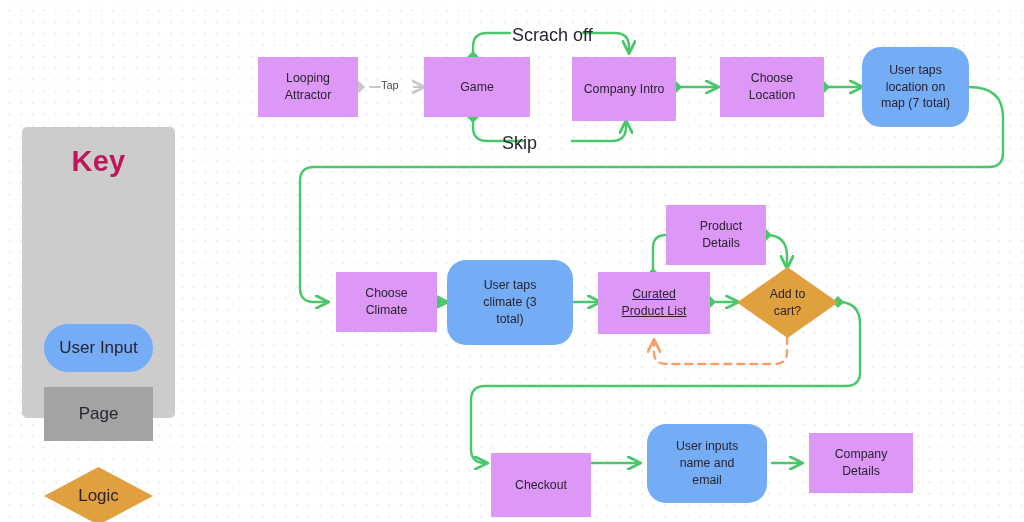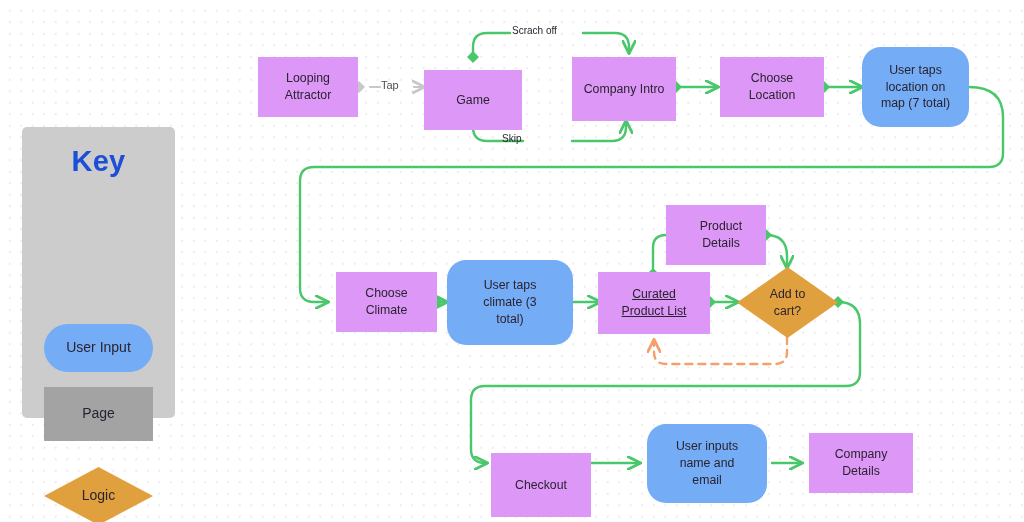--- a/index.html
+++ b/index.html
@@ -37,31 +37,31 @@
     border-radius: 5px;
   }
   .key-title {
     position: absolute;
     left: 0;
     top: 18px;
     width: 153px;
     text-align: center;
     font-size: 29px;
     font-weight: bold;
-    color: #1d4ed8;
+    color: #be185d;
     letter-spacing: .2px;
   }
   .key-item {
     position: absolute;
     left: 22px;
     width: 109px;
     display: flex;
     align-items: center;
     justify-content: center;
-    font-size: 14px;
+    font-size: 17px;
     color: #2a2330;
     text-align: right;
     line-height: 1.25;
   }
   .key-userinput {
     top: 197px;
     height: 48px;
     background: #74acf5;
     border-radius: 24px;
   }
@@ -90,21 +90,21 @@
     line-height: 1.36;
     box-sizing: border-box;
     padding: 2px 6px;
   }
   .node.page   { background: #dd97f6; }
   .node.input  { background: #74acf5; border-radius: 19px; }
   .node.logic  { background: #e0a03e; clip-path: polygon(50% 0%, 100% 50%, 50% 100%, 0% 50%); }
 
   .edge-label {
     position: absolute;
-    font-size: 10px;
+    font-size: 18px;
     color: #2a2330;
     background: transparent;
     text-align: center;
     white-space: nowrap;
   }
   .tap-label {
     position: absolute;
     font-size: 11px;
     color: #4f5055;
     white-space: nowrap;
@@ -195,21 +195,21 @@
 
     <div class="key-item key-logic">
       <span>Logic</span>
     </div>
   </div>
 
   <div class="node page" style="left:258px; top:57px; width:100px; height:60px;">
     <span>Looping<br>Attractor</span>
   </div>
 
-  <div class="node page" style="left:424px; top:57px; width:98px; height:60px;margin-top:13px;">
+  <div class="node page" style="left:424px; top:57px; width:106px; height:60px;">
     <span>Game</span>
   </div>
 
   <div class="node page" style="left:572px; top:57px; width:104px; height:64px;">
     <span>Company Intro</span>
   </div>
 
   <div class="node page" style="left:720px; top:57px; width:104px; height:60px;">
     <span>Choose<br>Location</span>
   </div>

